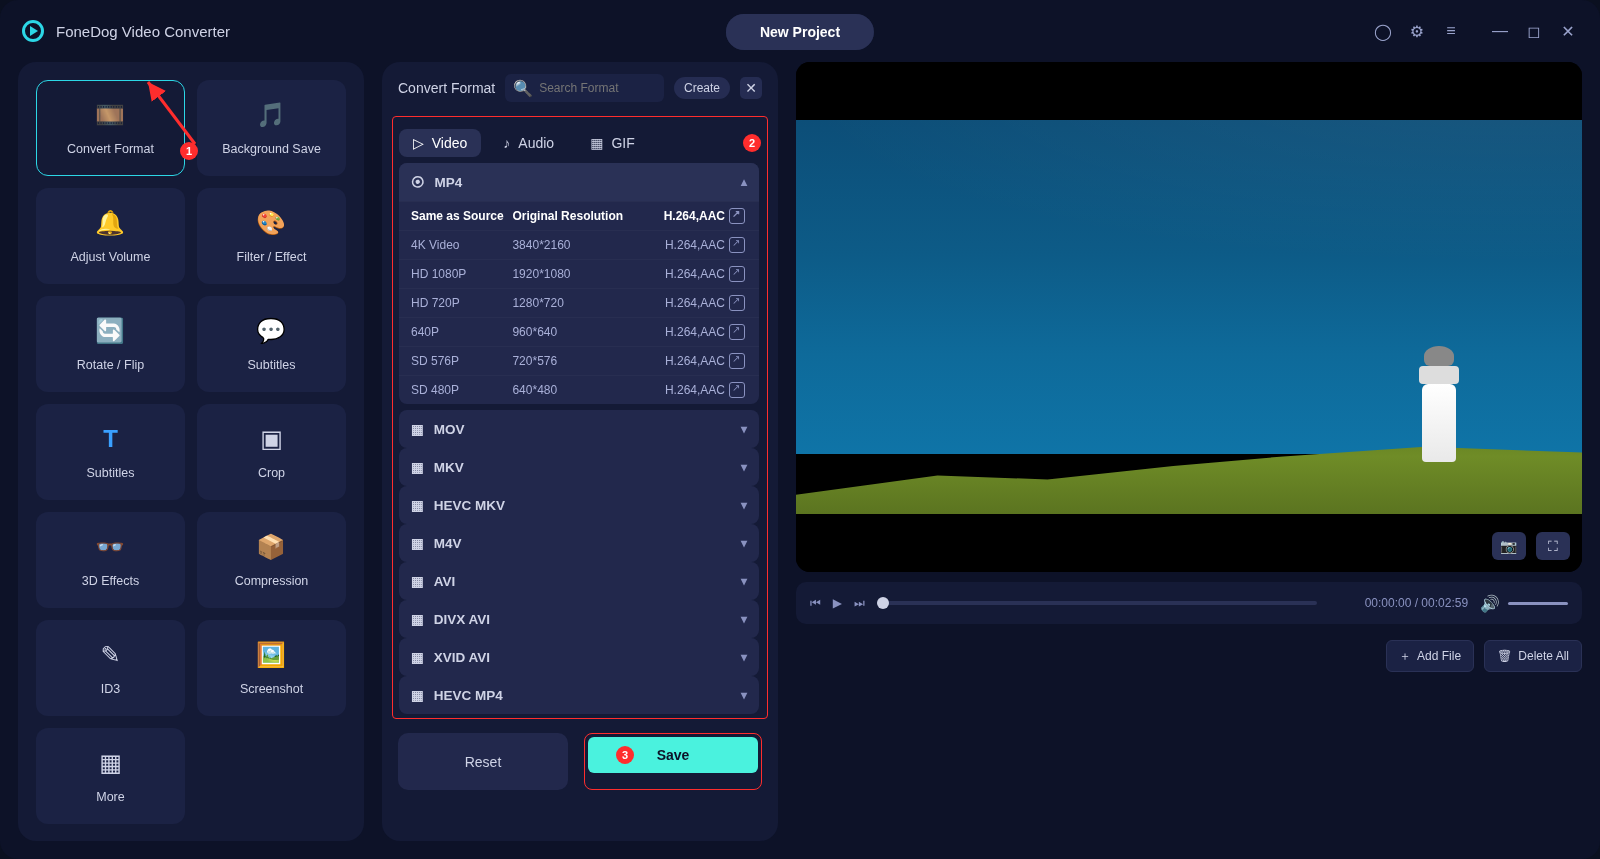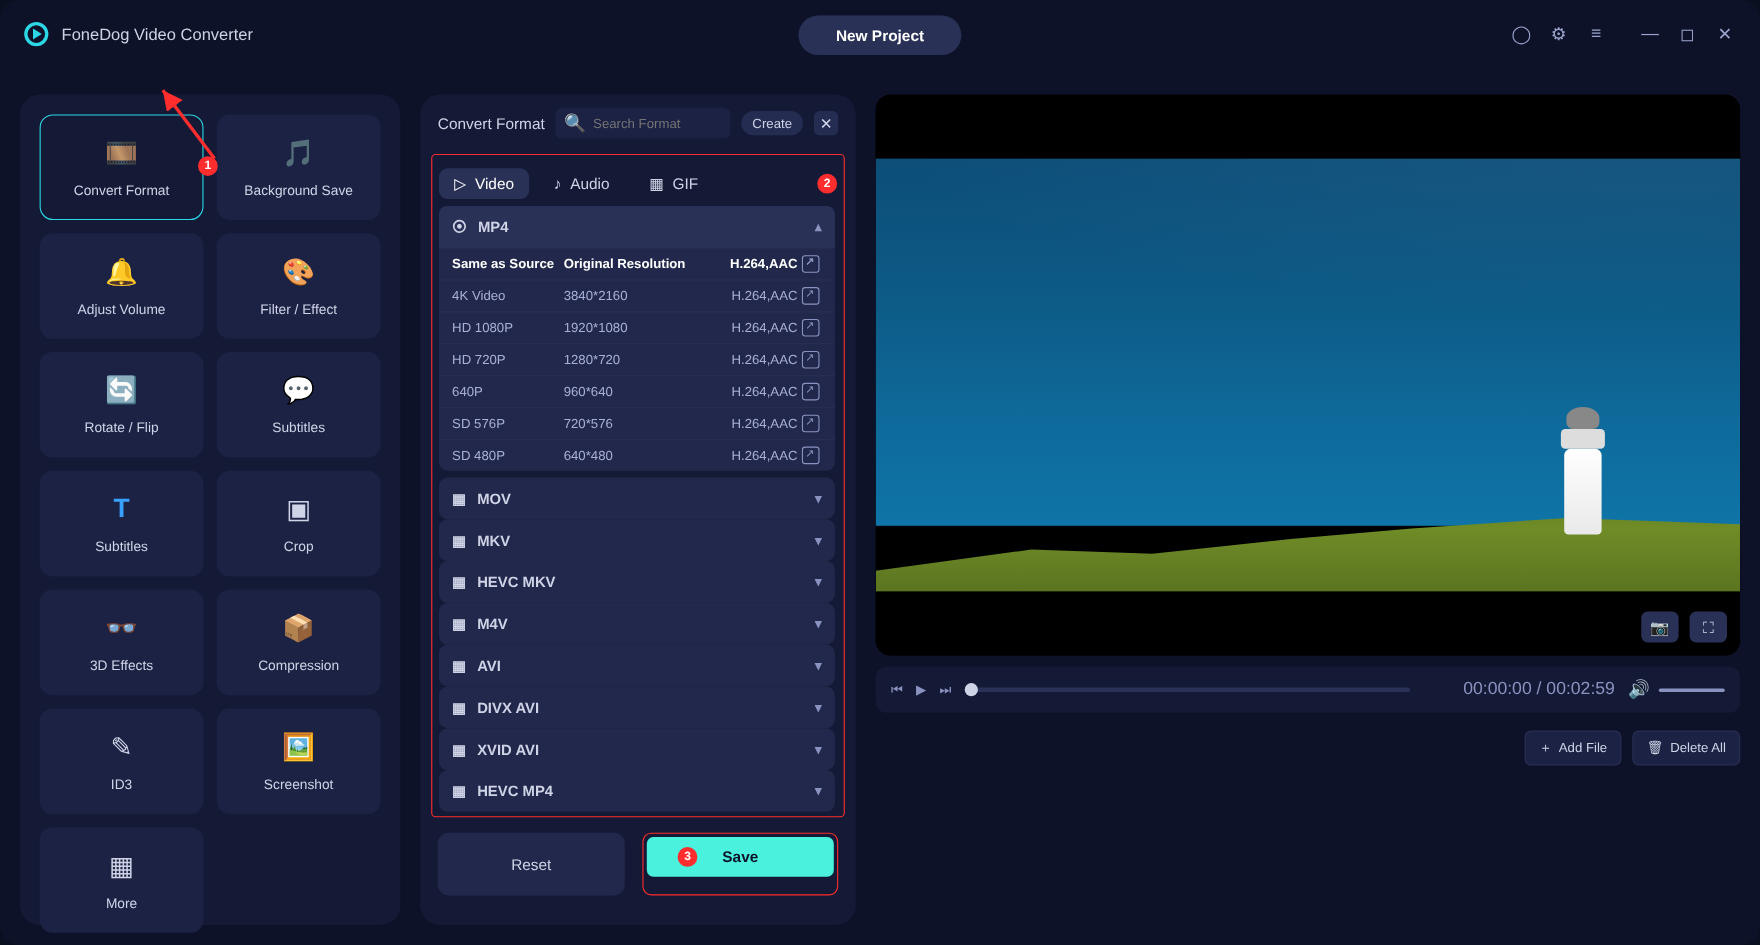--- a/index.html
+++ b/index.html
@@ -1,17 +1,17 @@
 <!DOCTYPE html>
 <html><head>
 <meta charset="utf-8">
 <style>
   * { box-sizing: border-box; margin: 0; padding: 0; font-family: -apple-system, BlinkMacSystemFont, "Segoe UI", Arial, sans-serif; }
   body { width: 1600px; height: 859px; background: #0b1020; overflow: hidden; color: #cfd3e6; }
-  .app { width: 1600px; height: 859px; background: #0d1228; border-radius: 18px; position: relative; display: flex; flex-direction: column; gap: 24px; }
+  .app { width: 1600px; height: 859px; background: #0d1228; border-radius: 18px; position: relative; display: flex; flex-direction: column; }
 
   
   .titlebar { height: 62px; display: flex; align-items: center; padding: 0 22px; }
   .logo { width: 22px; height: 22px; border-radius: 50%; border: 3px solid #2cd7e6; position: relative; margin-right: 12px; }
   .logo::after { content:""; position:absolute; left:5px; top:3px; width:0; height:0; border-left:8px solid #2cd7e6; border-top:5px solid transparent; border-bottom:5px solid transparent;}
   .apptitle { color:#cfd3e6; font-size:15px; font-weight:500;}
   .tabgroup { position:absolute; left:50%; transform:translateX(-50%); top:14px; display:flex; background:#1a2040; border-radius:22px; height:36px;}
   .tabgroup .tab { padding:0 34px; line-height:36px; font-size:14px; color:#cfd3e6; border-radius:22px; cursor:pointer;}
   .tabgroup .tab.active { background:#2a3156; color:#fff; font-weight:600;}
   .winctl { margin-left:auto; display:flex; gap:14px; align-items:center;}
@@ -79,21 +79,21 @@
   .lh-base{position:absolute;bottom:0;left:6px;width:34px;height:78px;background:linear-gradient(#fff,#e9e9e9);border-radius:6px 6px 4px 4px;}
   .lh-mid{position:absolute;bottom:78px;left:3px;width:40px;height:18px;background:#ddd;border-radius:4px;}
   .lh-top{position:absolute;bottom:96px;left:8px;width:30px;height:20px;background:#888;border-radius:50% 50% 6px 6px;}
   .previewctl { position:absolute; right:12px; bottom:12px; display:flex; gap:10px;}
   .pcbtn { width:34px;height:28px;background:#2a3156;border-radius:6px;display:flex;align-items:center;justify-content:center;color:#cfd3e6;font-size:14px;cursor:pointer;}
 
   .player { height:42px; background:#141a36; border-radius:10px; display:flex; align-items:center; padding:0 14px; gap:12px;}
   .pic { color:#8a92c0; font-size:12px; cursor:pointer;}
   .tline { flex:1; height:4px; background:#2a3156; border-radius:2px; position:relative;}
   .tline .dot{position:absolute;left:0;top:-4px;width:12px;height:12px;border-radius:50%;background:#cfd3e6;}
-  .ptime { font-size:16px; color:#8a92c0;margin-left:36px;}
+  .ptime { font-size:12px; color:#8a92c0;margin-left:36px;}
   .vol { display:flex; align-items:center; gap:8px; color:#8a92c0;}
   .vol .vt{width:60px;height:3px;background:#8a92c0;border-radius:2px;}
 
   .filebar { height:44px; display:flex; align-items:center; justify-content:flex-end; gap:10px;}
   .fbtn { background:#1b2244; border:1px solid #2a3156; height:32px; padding:0 12px; border-radius:6px; color:#cfd3e6; font-size:12px; display:flex; align-items:center; gap:6px; cursor:pointer;}
 
   .thumbs { flex:1; background:#141a36; border-radius:14px; padding:16px; display:flex; flex-direction:column; gap:12px;}
   .thumb { width:74px; height:50px; background:#0c4e78; border-radius:4px; border:1.5px solid #6aa0c8; position:relative; overflow:hidden; box-shadow:0 0 0 2px #567; cursor:pointer;}
   .thumb .tland{position:absolute;left:0;right:0;bottom:0;height:18px;background:#5e7a1e;}
   .thumb .tlh{position:absolute;right:14px;bottom:14px;width:6px;height:18px;background:#fff;}

